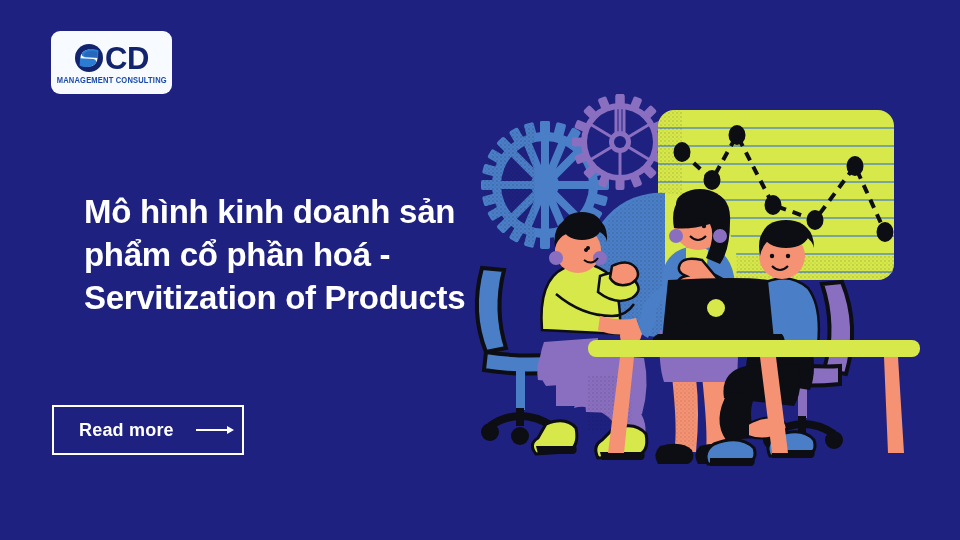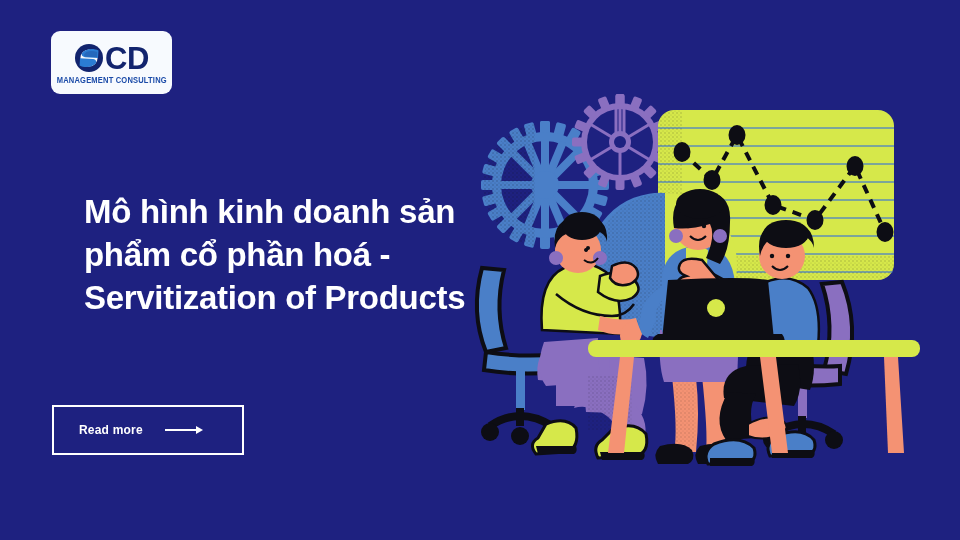--- a/index.html
+++ b/index.html
@@ -94,21 +94,21 @@
     box-sizing: border-box;
     display: flex;
     align-items: center;
     cursor: pointer;
     background: transparent;
   }
   #cta-label {
     color: #ffffff;
     font-family: "Liberation Sans", sans-serif;
     font-weight: bold;
-    font-size: 12px;
+    font-size: 18px;
     letter-spacing: 0.2px;
     margin-left: 25px;
   }
   #cta-arrow {
     margin-left: 22px;
     display: flex;
     align-items: center;
   }
 
   

